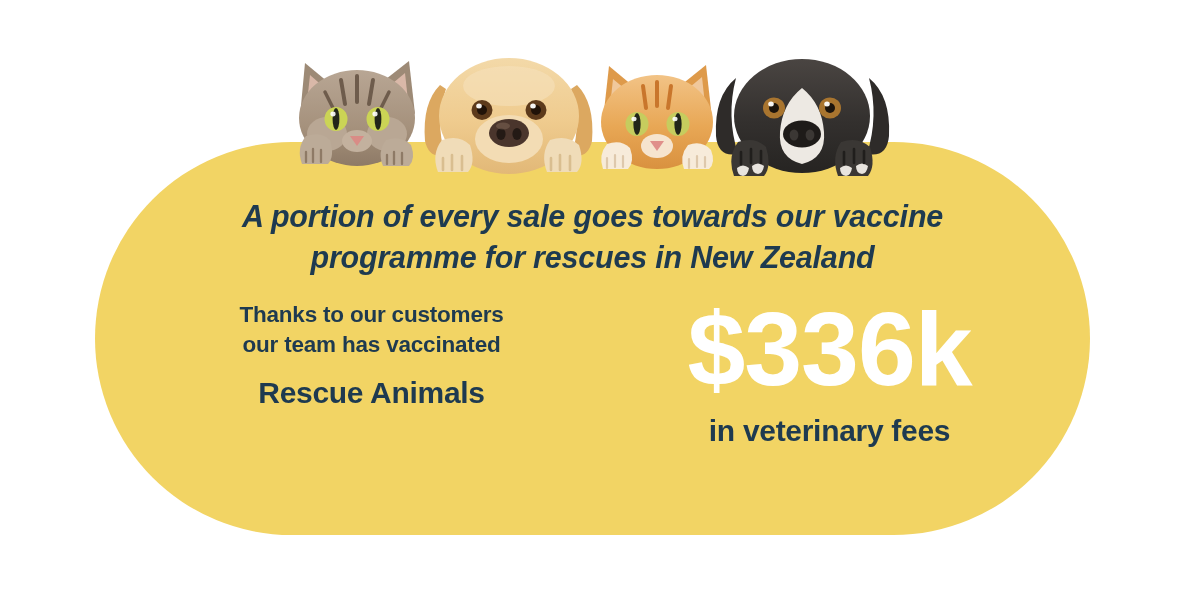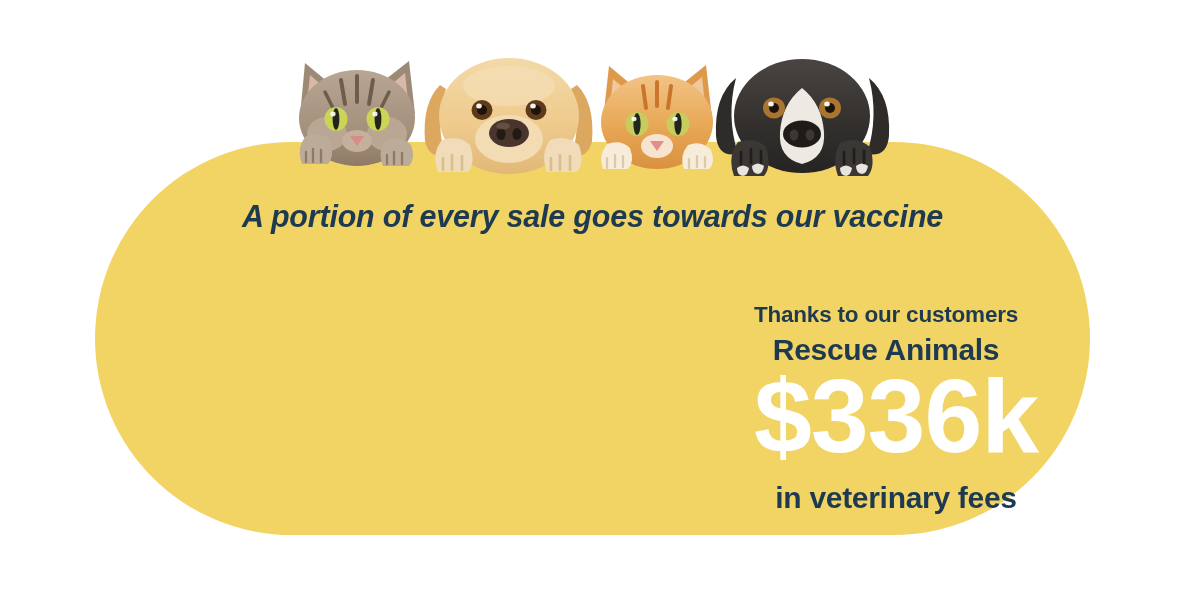--- a/index.html
+++ b/index.html
@@ -46,24 +46,24 @@
     font-weight:bold;
     font-style:italic;
     font-size:30.5px;
     line-height:41px;
     letter-spacing:-0.2px;
   }
   .headline .l2{display:block;}
 
   .stats{
     position:absolute;
-    left:16px; top:158px; width:995px;
+    left:8px; top:158px; width:995px;
     display:flex;
-    flex-direction:column;
-    align-items:flex-end;
+    flex-direction:row;
+    align-items:flex-start;
     justify-content:center;
   }
   .stat{width:420px;text-align:center;position:relative;}
   .stat-left{padding-right:10px;}
   .stat-right{padding-left:28px;}
 
   .caption{
     color:#1E3A50;
     font-weight:bold;
     font-size:22.5px;
@@ -79,21 +79,21 @@
   }
   .bignum-left{font-size:100px;margin-top:4px;}
   .bignum-right{font-size:104px;margin-top:2px;}
   .subcap{
     color:#1E3A50;
     font-weight:bold;
     font-size:30px;
     line-height:34px;
     letter-spacing:-0.3px;
   }
-  .subcap-left{margin-top:3px;}
+  .subcap-left{margin-top:16px;}
   .subcap-right{margin-top:16px;}
 </style>
 </head>
 <body>
 
 <div id="stage">
 
   <div class="pill"></div>
 
   <div class="animals">
@@ -244,27 +244,29 @@
       </g>
 
       <rect x="95" y="142" width="995" height="58" fill="#F2D464" opacity="0"></rect>
     </svg>
   </div>
 
   <div class="content">
 
     <div class="headline">
       <span>A portion of every sale goes towards our vaccine</span>
+      <span class="l2">programme for rescues in New Zealand</span>
     </div>
 
     <div class="stats">
 
       <div class="stat stat-left">
         <div class="caption">
           <span>Thanks to our customers</span>
+          <span class="c2">our team has vaccinated</span>
         </div>
         <div class="subcap subcap-left">Rescue Animals</div>
       </div>
 
       <div class="stat stat-right">
         <div class="bignum bignum-right">$336k</div>
         <div class="subcap subcap-right">in veterinary fees</div>
       </div>
 
     </div>

